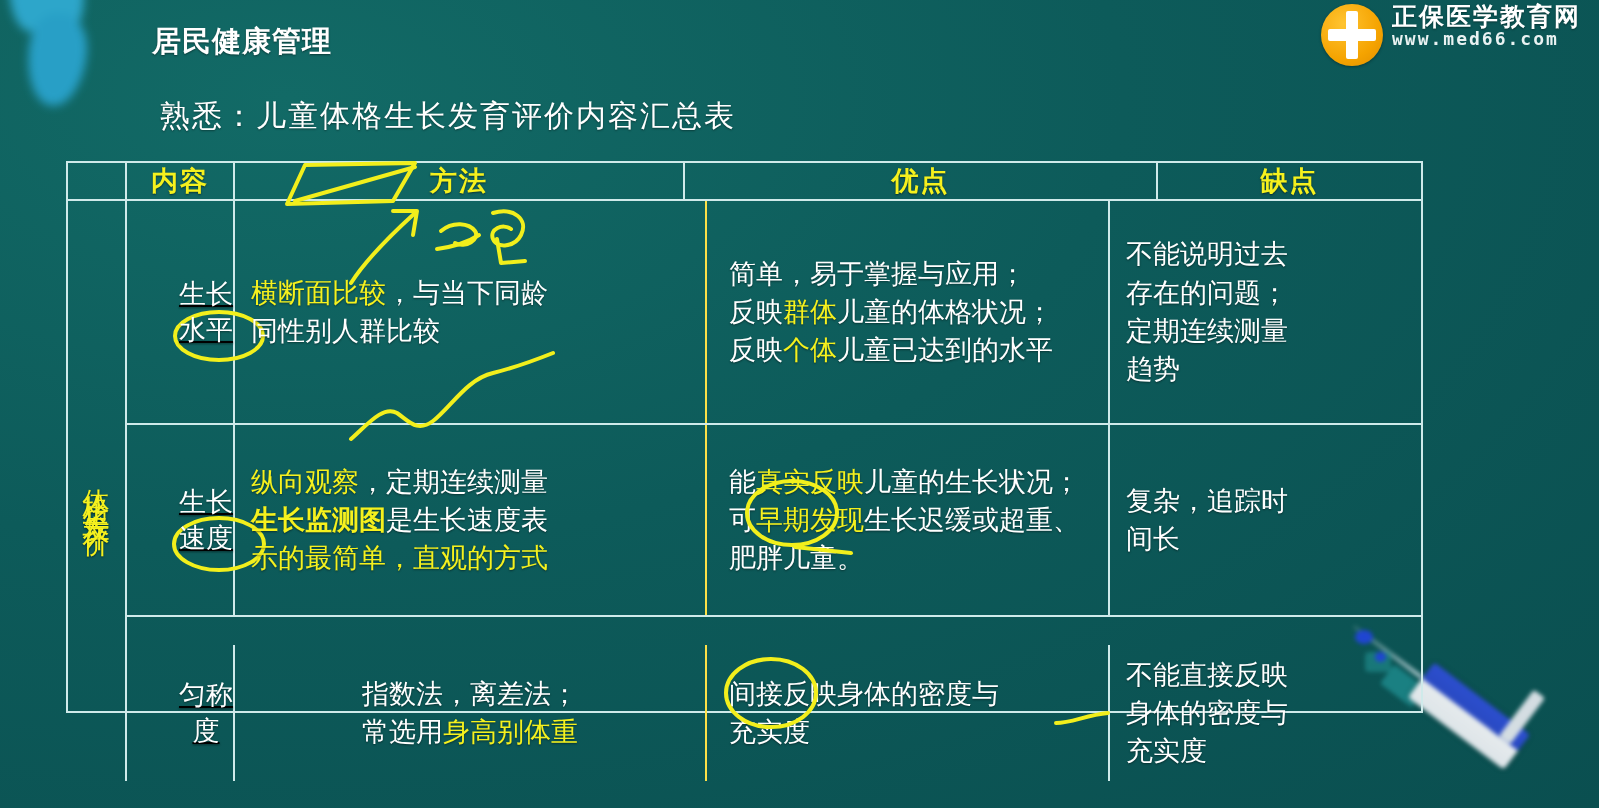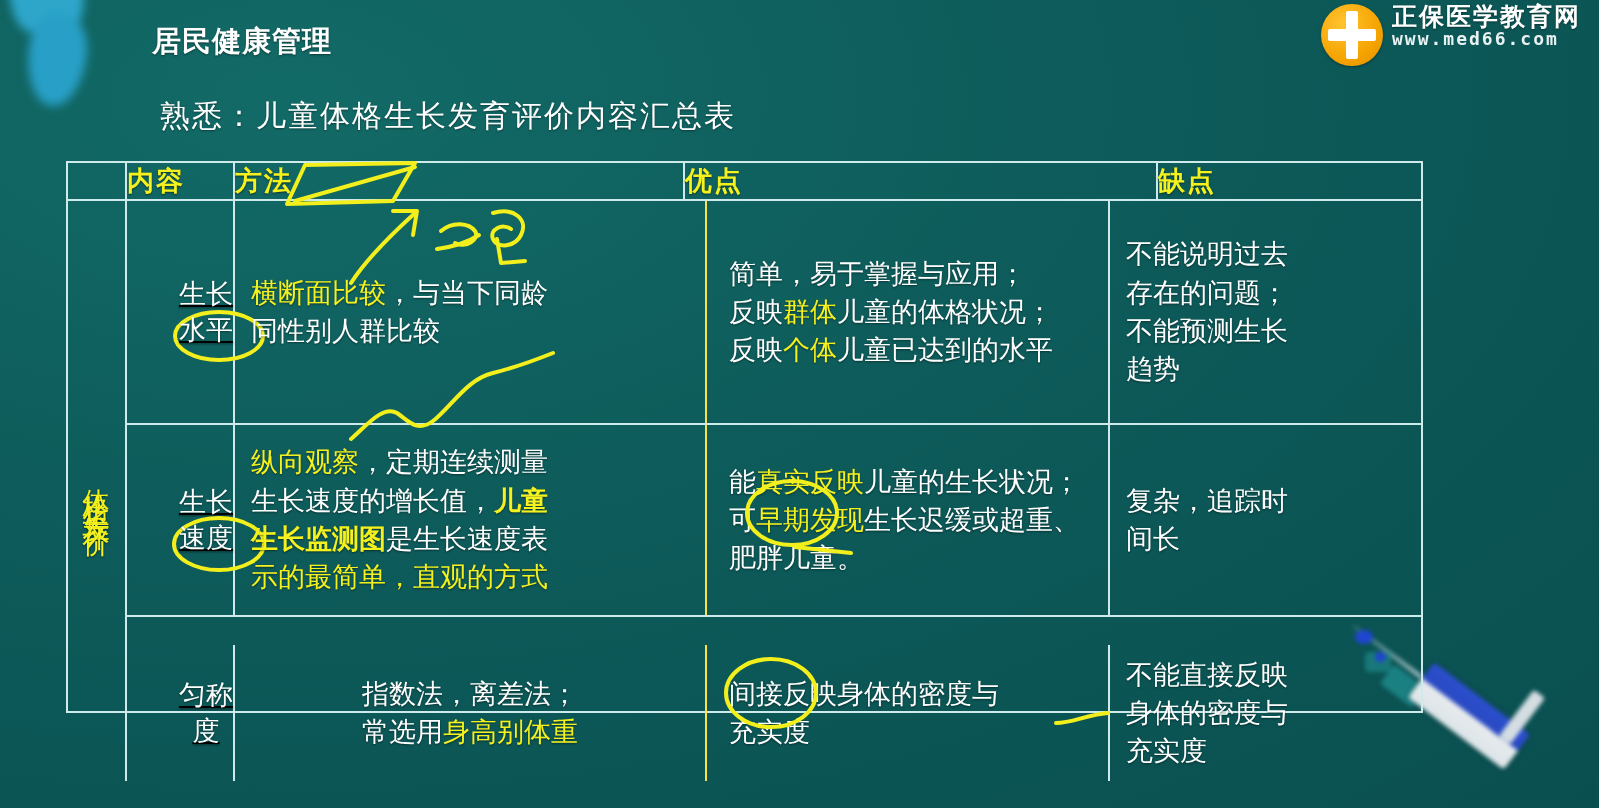--- a/index.html
+++ b/index.html
@@ -74,21 +74,21 @@
   .row-b{height:190px;}
   .row-c{height:136px;}
 
   .c-item{width:108px;border-right:2px solid #cfeaea;box-sizing:border-box;
     display:flex;align-items:center;justify-content:flex-end;text-decoration:underline;}
   .c-method{width:472px;border-right:2px solid #fde047;box-sizing:border-box;position:relative;}
   .c-pro{width:403px;border-right:2px solid #cfeaea;box-sizing:border-box;position:relative;}
   .c-con{flex:1;box-sizing:border-box;position:relative;}
 
   .hdr-blank1{width:59px;border-right:2px solid #cfeaea;box-sizing:border-box;}
-  .hdr-cell{display:flex;align-items:center;
+  .hdr-cell{display:flex;align-items:center;justify-content:center;
     border-right:2px solid #cfeaea;box-sizing:border-box;position:relative;}
   .hdr-cell:last-child{border-right:none;}
   .hdr-txt{font-size:27px;color:#f5f11e;font-weight:bold;letter-spacing:2px;
     text-shadow:0 1px 2px rgba(0,0,0,.5);}
 
   .item-txt{font-size:27px;color:#ffffff;text-align:center;line-height:1.35;
     text-shadow:0 1px 2px rgba(0,0,0,.45);position:relative;}
   .cell-txt{font-size:27px;color:#ffffff;line-height:1.42;
     text-shadow:0 1px 2px rgba(0,0,0,.45);}
   .pad-m{padding:0 10px 0 16px;}
@@ -199,40 +199,39 @@
           <div class="center-v pad-p">
             <div class="cell-txt"><span>简单，易于掌握与应用；</span></div>
             <div class="cell-txt"><span>反映</span><span class="y">群体</span><span>儿童的体格状况；</span></div>
             <div class="cell-txt"><span>反映</span><span class="y">个体</span><span>儿童已达到的水平</span></div>
           </div>
         </div>
         <div class="c-con">
           <div class="center-v pad-c">
             <div class="cell-txt"><span>不能说明过去</span></div>
             <div class="cell-txt"><span>存在的问题；</span></div>
-            <div class="cell-txt"><span>不能预测生长</span></div>
+            <div class="cell-txt"><span>定期连续测量</span></div>
             <div class="cell-txt"><span>趋势</span></div>
           </div>
         </div>
       </div>
 
       <div class="row row-b">
         <div class="c-item">
           <div class="item-txt">
             <div>生长</div>
             <div style="position:relative;z-index:2">速度</div>
             <svg class="ink" style="left:-14px;top:30px;width:108px;height:60px" viewBox="0 0 108 60">
               <ellipse cx="54" cy="30" rx="45" ry="26"></ellipse>
             </svg>
           </div>
         </div>
         <div class="c-method">
           <div class="center-v pad-m">
             <div class="cell-txt"><span class="y">纵向观察</span><span>，定期连续测量</span></div>
-            <div class="cell-txt"><span>生长速度的增长值，</span><span class="yb">儿童</span></div>
             <div class="cell-txt"><span class="yb">生长监测图</span><span>是生长速度表</span></div>
             <div class="cell-txt"><span class="y">示的最简单，直观的方式</span></div>
           </div>
         </div>
         <div class="c-pro">
           <div class="center-v pad-p">
             <div class="cell-txt"><span>能</span><span class="y">真实反映</span><span>儿童的生长状况；</span></div>
             <div class="cell-txt" style="position:relative;z-index:2"><span>可</span><span class="y">早期发现</span><span>生长迟缓或超重、</span></div>
             <div class="cell-txt"><span>肥胖儿童。</span></div>
           </div>

